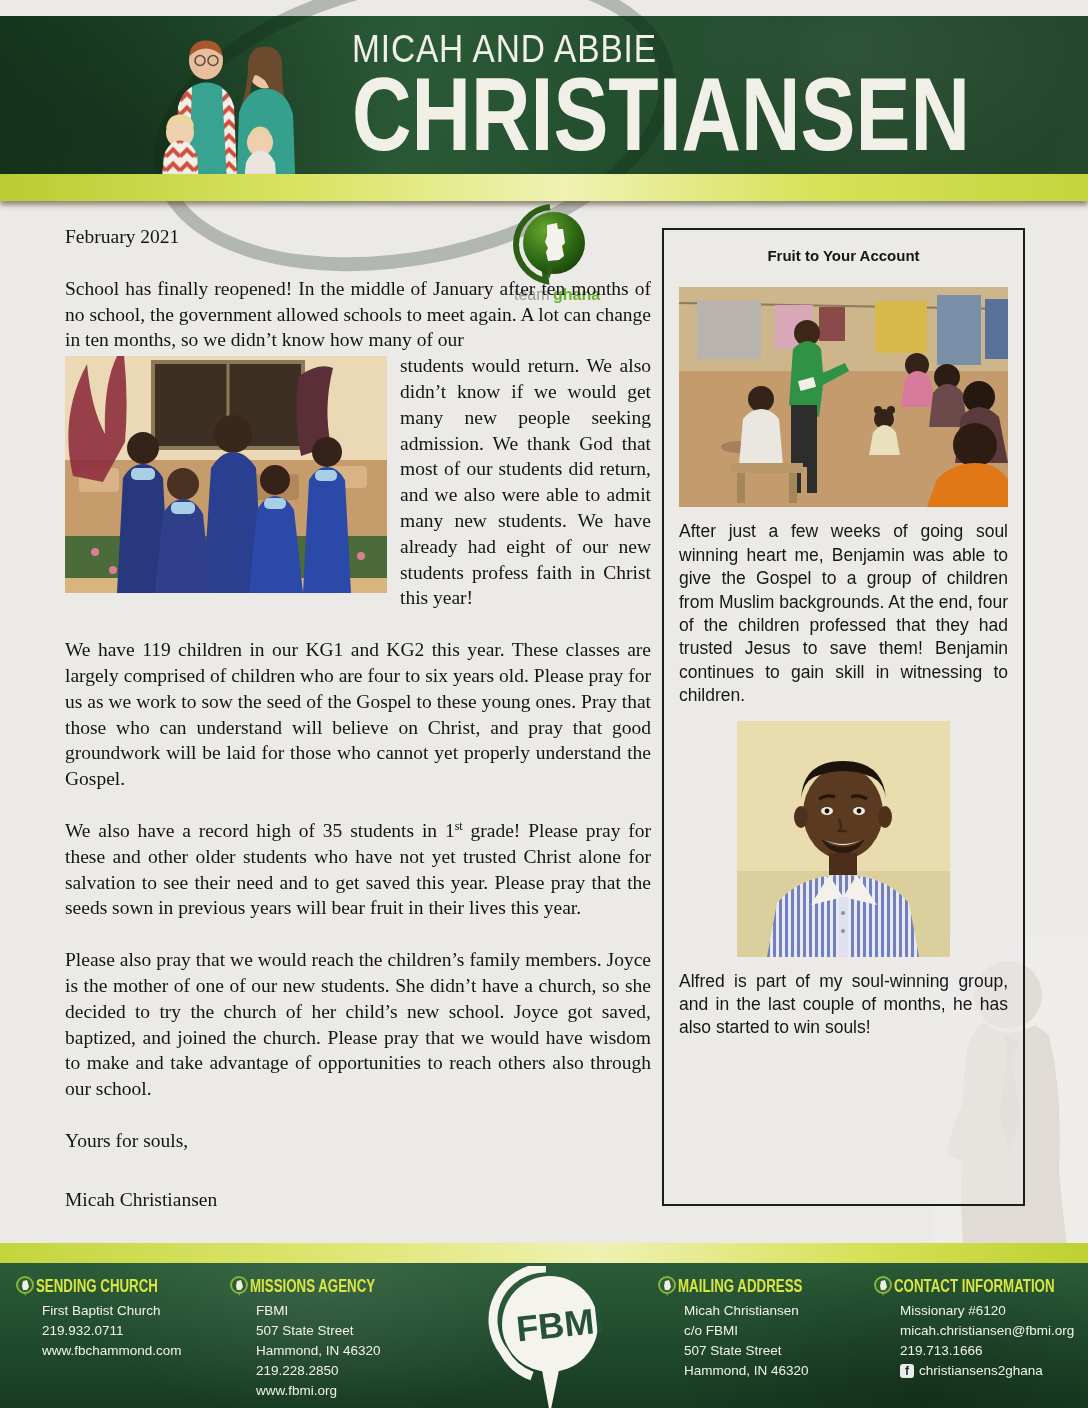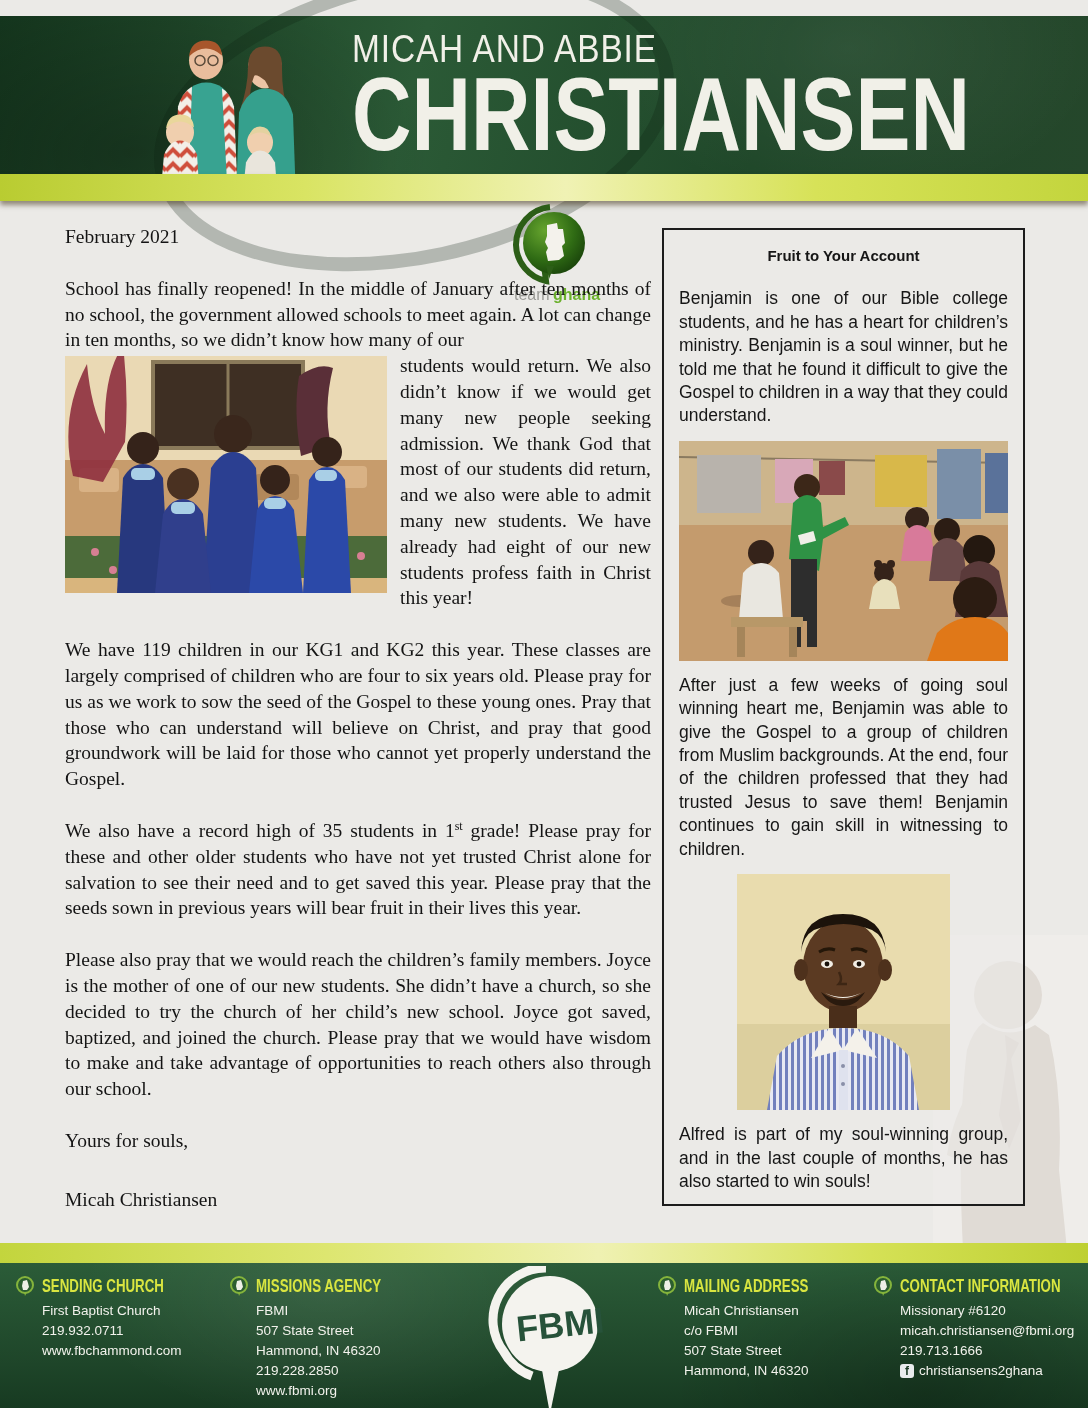--- a/index.html
+++ b/index.html
@@ -53,21 +53,21 @@
   
   .stripe-bottom{position:absolute;left:0;top:1243px;width:1088px;height:20px;
     background:linear-gradient(90deg,#c3d53d 0%,#dde670 30%,#eff1b2 55%,#d5e156 80%,#bed032 100%);}
   .footer{position:absolute;left:0;top:1263px;width:1088px;height:145px;
     background:
       radial-gradient(380px 200px at 30% 20%, rgba(255,255,255,0.08), rgba(255,255,255,0) 65%),
       radial-gradient(420px 240px at 85% 90%, rgba(0,0,0,0.22), rgba(0,0,0,0) 60%),
       linear-gradient(180deg,#2b5c38 0%,#1e4529 70%,#173a21 100%);
     font-family:"Liberation Sans",sans-serif;}
   .fcol{position:absolute;top:12px;}
-  .fcol .fhead{display:flex;align-items:center;gap:6px;}
+  .fcol .fhead{display:flex;align-items:center;}
   .fhead-text{color:#d9e540;font-size:17.5px;font-weight:700;letter-spacing:0px;
     transform:scaleX(.76);transform-origin:left center;white-space:nowrap;}
   .flines{margin:4px 0 0 28px;color:#f2f2ec;font-size:13.5px;line-height:20px;font-weight:400;}
   .fb-line{display:flex;align-items:center;gap:5px;}
   .fb-icon{width:14px;height:14px;border-radius:3px;background:#e9ebed;color:#1c3a25;
     font-weight:700;font-size:12px;line-height:14px;text-align:center;display:inline-block;}
   .fbmi-logo{position:absolute;left:480px;top:3px;width:130px;height:150px;}
 </style>
 </head>
 <body>
@@ -184,21 +184,20 @@
     <g fill="#ddd6cf">
       <circle cx="75" cy="60" r="34"></circle>
       <path d="M50 88 q25 18 52 2 l14 10 q14 60 10 135 l8 80 L30 315 q-6-120 4-200 q6-20 16-27z"></path>
       <path d="M40 150 q-20 30-26 70 l20 8 q8-40 14-60z"></path>
     </g>
     <path d="M72 100 l14 8 -8 16 10 60 -12 30 -10-34 8-56 z" fill="#cfc6be"></path>
   </svg>
 
   <div class="sidebar">
     <h3>Fruit to Your Account</h3>
-    <p>Benjamin is one of our Bible college students, and he has a heart for children’s ministry. Benjamin is a soul winner, but he told me that he found it difficult to give the Gospel to children in a way that they could understand.</p>
 
     <svg class="sb-photo1" viewBox="0 0 329 220">
       <rect width="329" height="220" fill="#c2996a"></rect>
       <rect width="329" height="84" fill="#cdb58c"></rect>
       <line x1="0" y1="16" x2="329" y2="22" stroke="#8a7a60" stroke-width="2"></line>
       <rect x="18" y="14" width="64" height="58" fill="#b8b3ac"></rect>
       <rect x="96" y="18" width="38" height="44" fill="#d8a8b8"></rect>
       <rect x="140" y="20" width="26" height="34" fill="#8a4a4a"></rect>
       <rect x="196" y="14" width="52" height="52" fill="#d8b84a"></rect>
       <rect x="258" y="8" width="44" height="70" fill="#7a8fa8"></rect>

